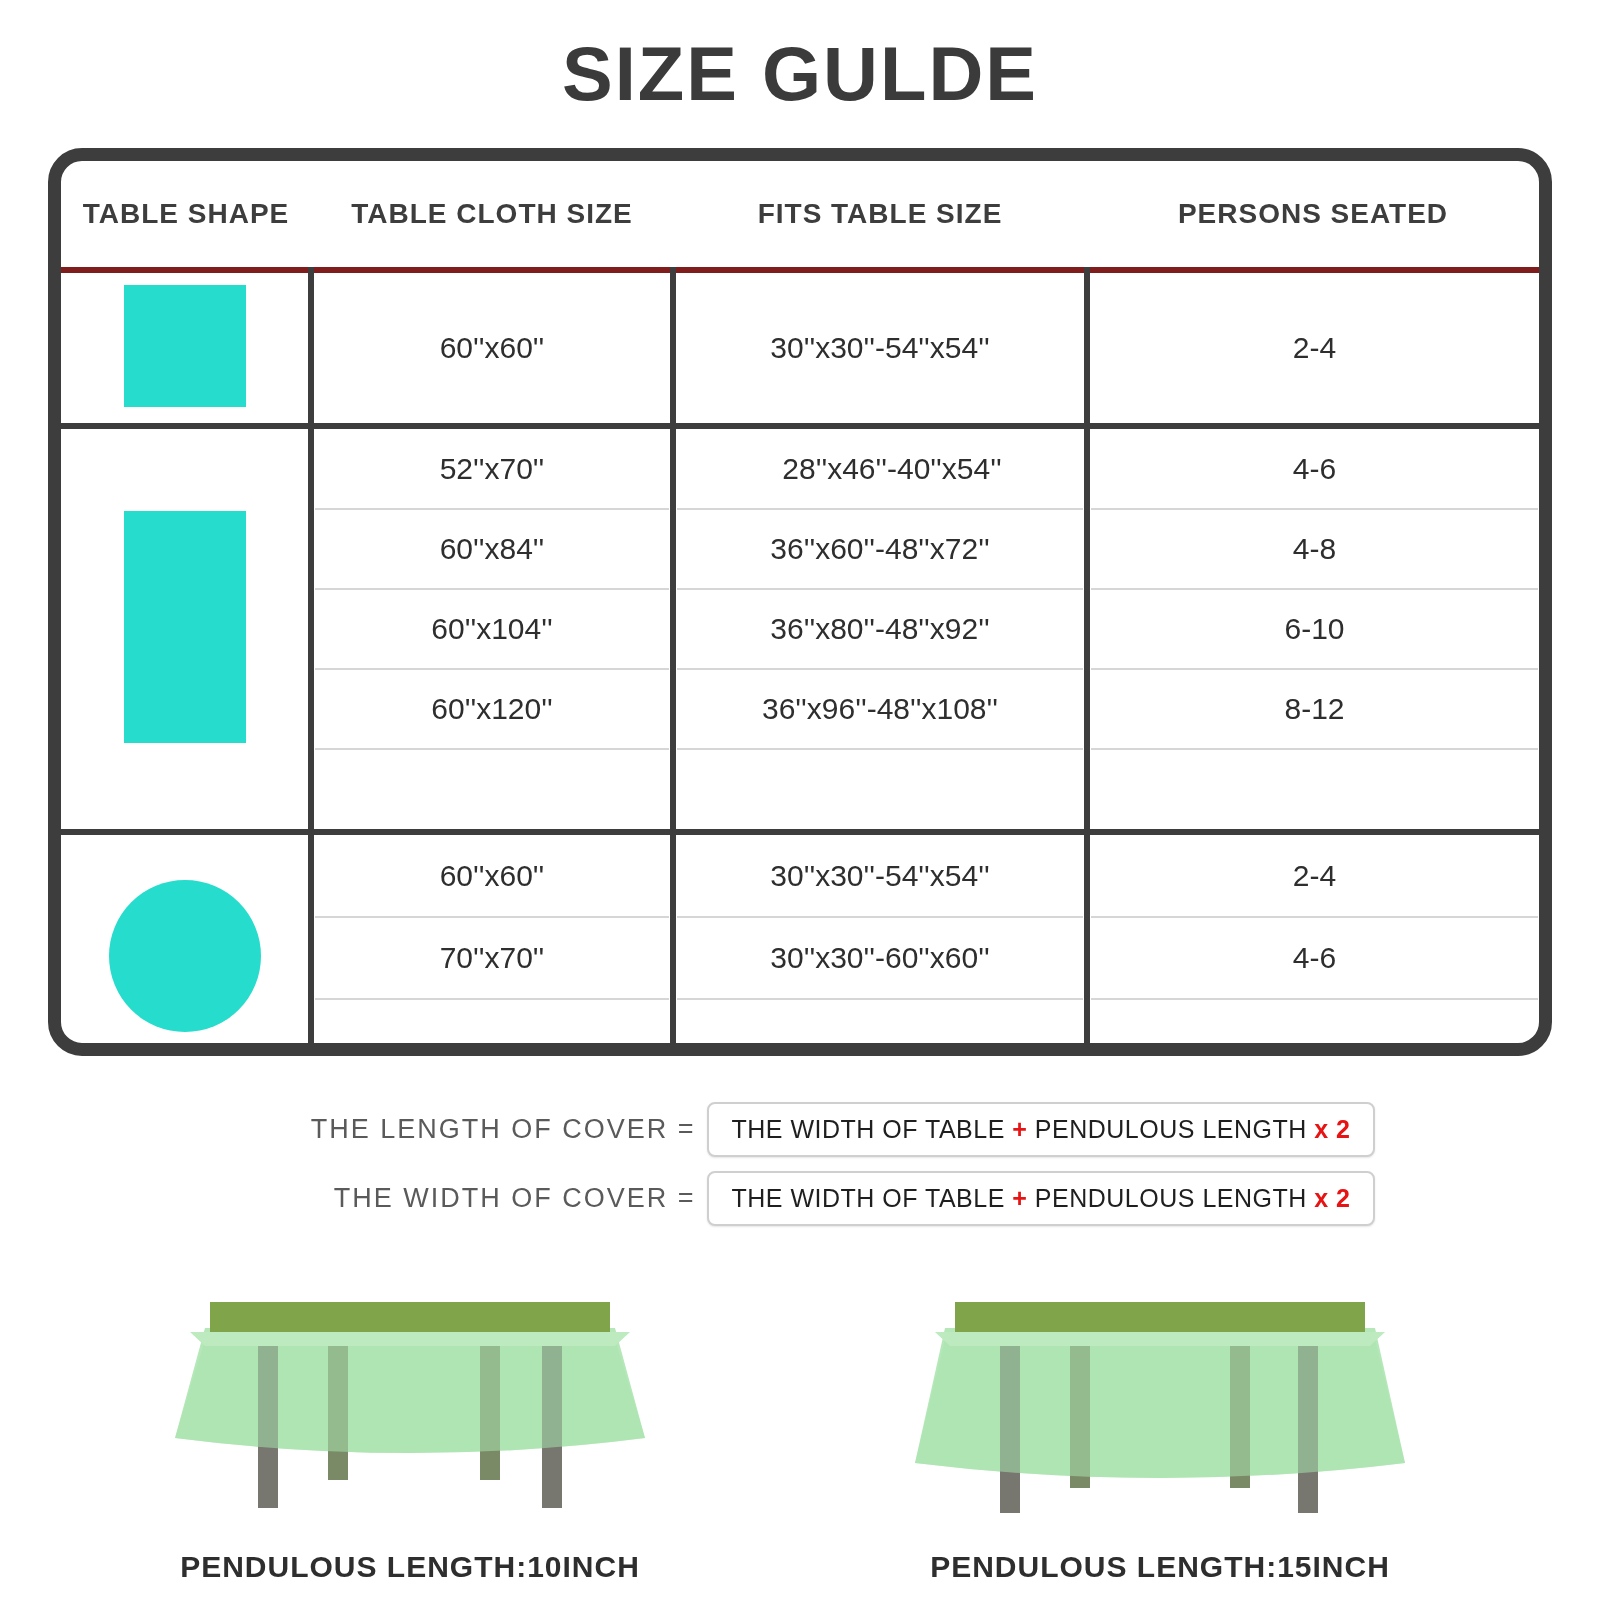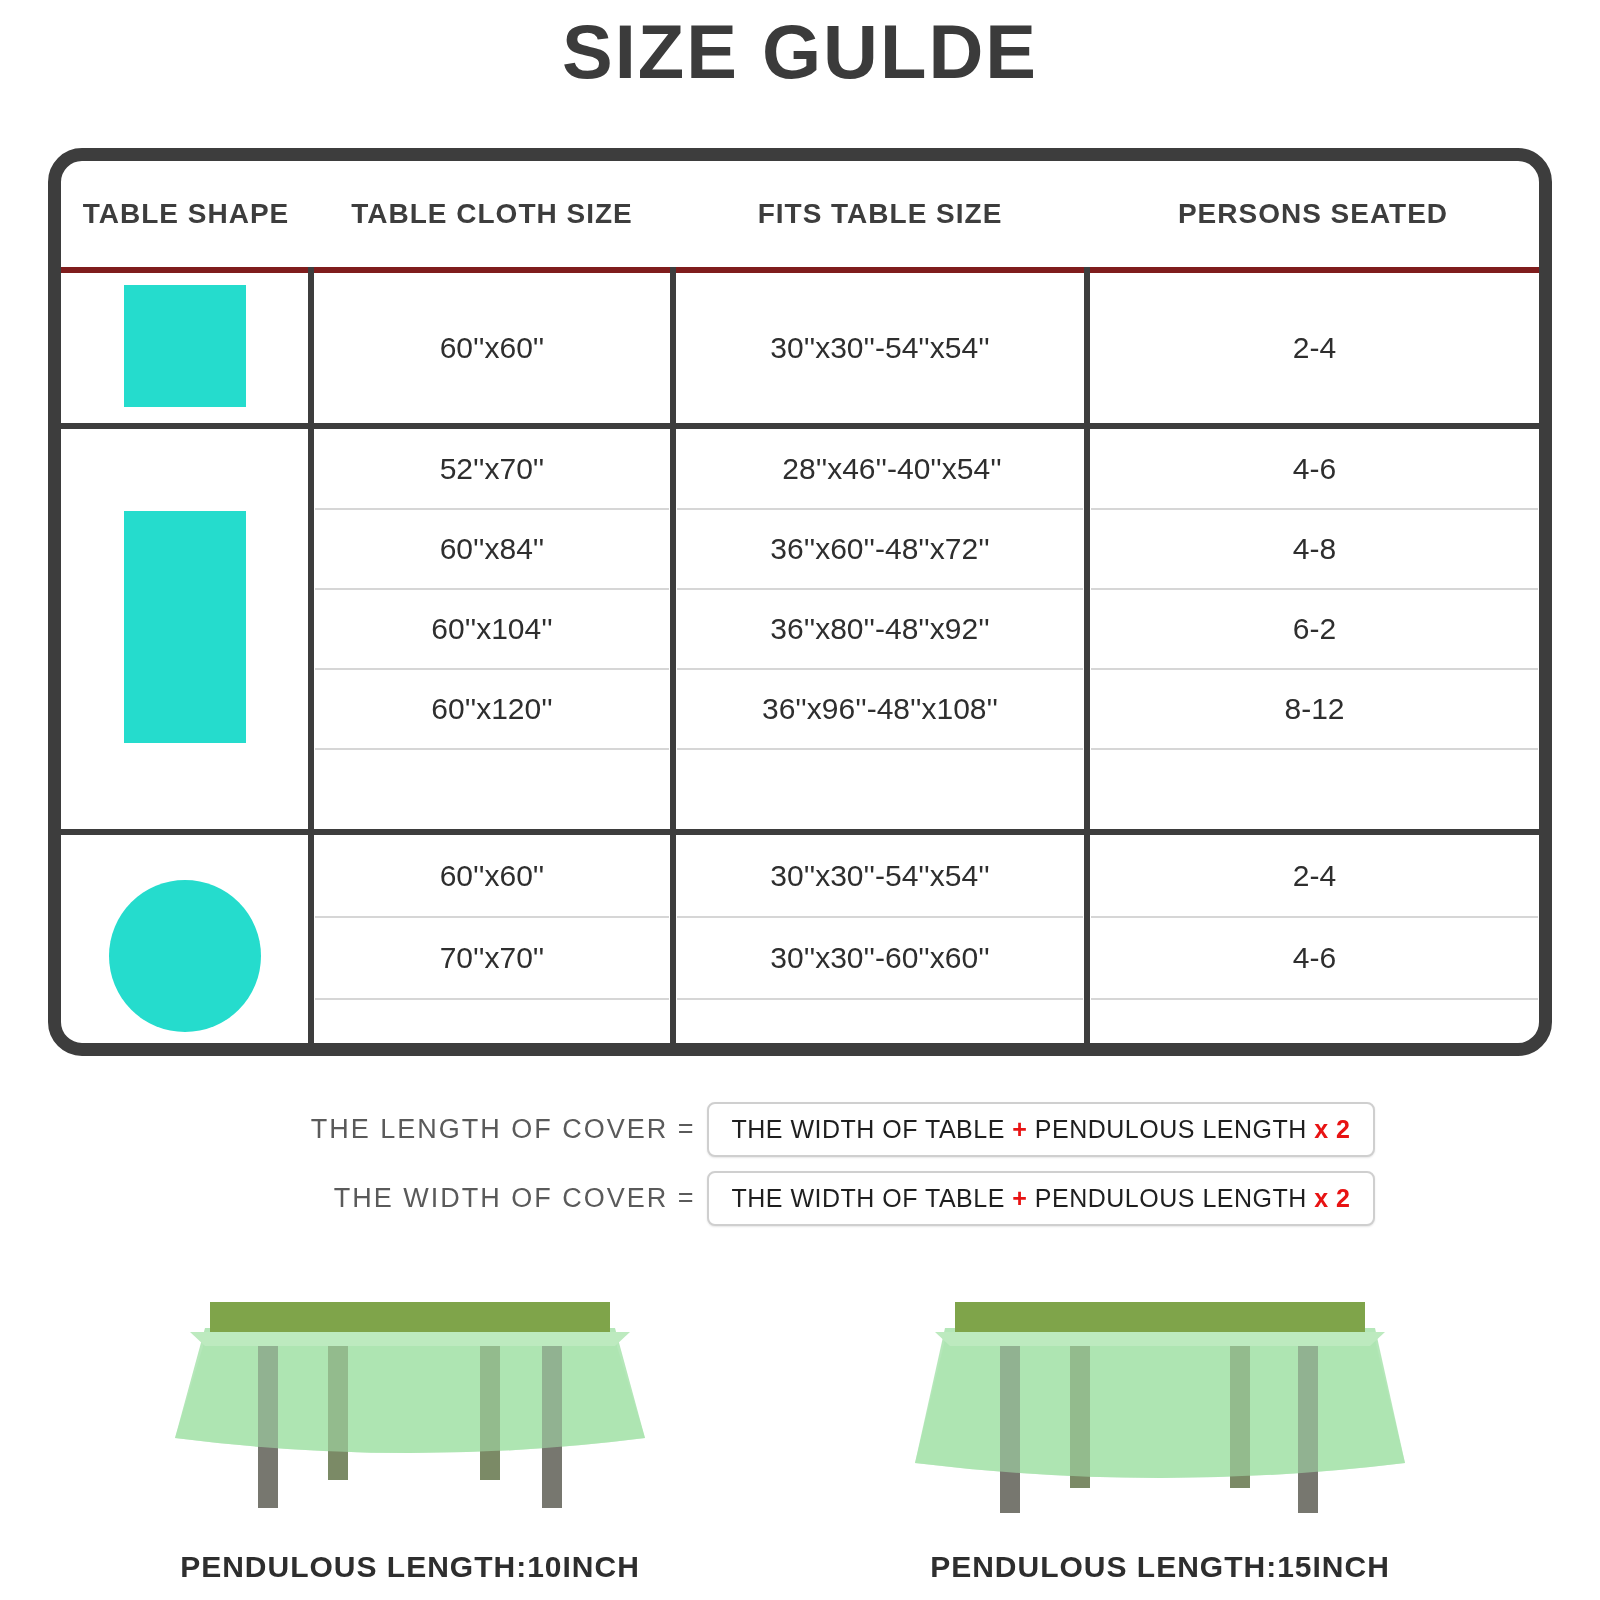--- a/index.html
+++ b/index.html
@@ -16,21 +16,21 @@
     overflow: hidden;
   }
 
   
   .title {
     text-align: center;
     font-size: 76px;
     font-weight: bold;
     letter-spacing: 2px;
     color: #3b3b3b;
-    padding-top: 14px;
+    padding-top: 36px;
     line-height: 1.0;
   }
 
   
   .card {
     position: absolute;
     left: 48px;
     top: 148px;
     width: 1504px;
     height: 908px;
@@ -279,21 +279,21 @@
         <td>
           <table class="sub-table">
             <tbody>
                 <tr>
                   <td style="height:78px;">4-6</td>
                 </tr>
             <tr>
                   <td style="height:78px;">4-8</td>
                 </tr>
             <tr>
-                  <td style="height:78px;">6-2</td>
+                  <td style="height:78px;">6-10</td>
                 </tr>
             <tr>
                   <td style="height:78px;text-align:center;">8-12</td>
                 </tr>
             <tr>
                   <td style="height:78px;"></td>
                 </tr>
           </tbody>
             </table>
         </td>

